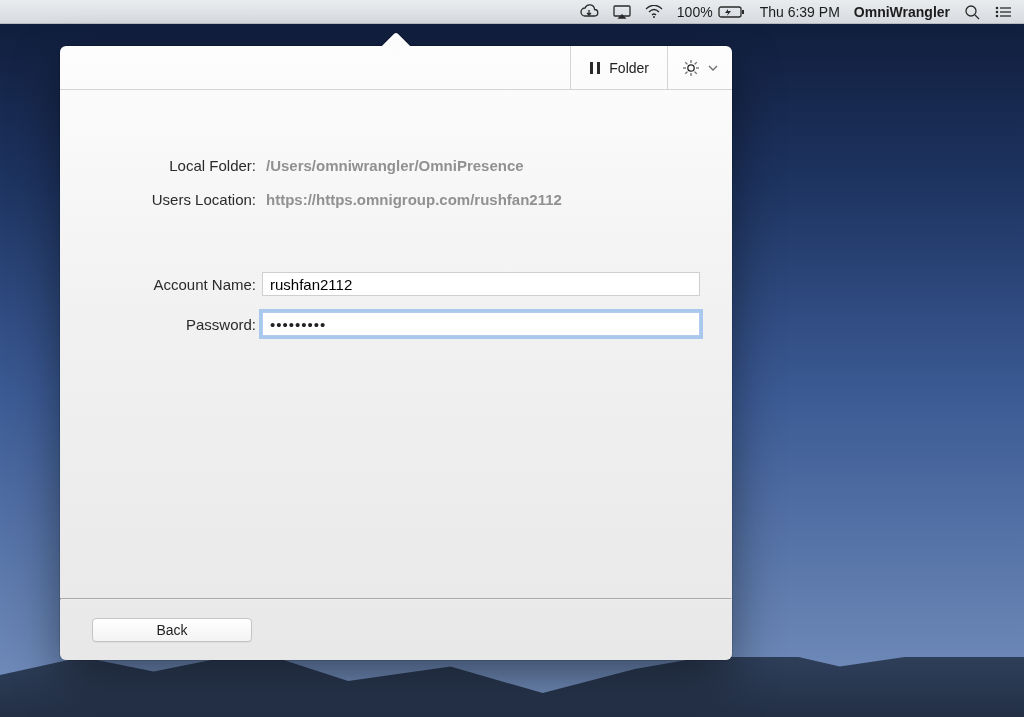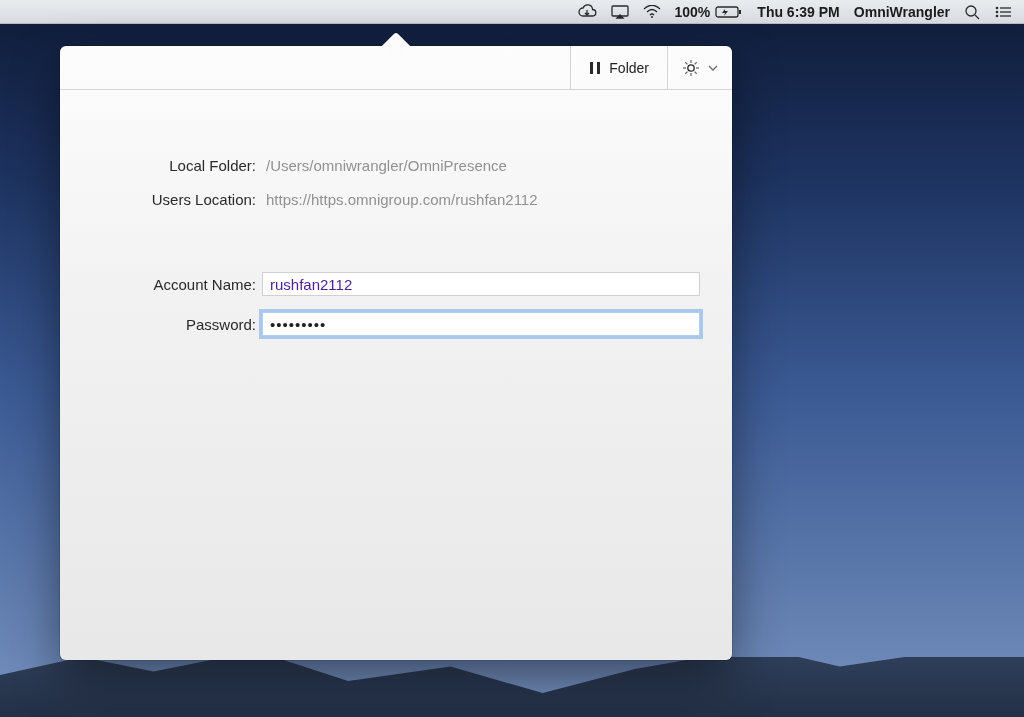--- a/index.html
+++ b/index.html
@@ -30,21 +30,21 @@
 
 
 .menubar {
   position: absolute; top:0; left:0; right:0; height:24px;
   background: linear-gradient(#e9ecef, #d7dbdf);
   display:flex; justify-content:flex-end; align-items:center;
   gap:14px; padding:0 12px;
   font-size:14px; color:#1c1c1c;
   border-bottom:1px solid #b6bbc0;
 }
-.menubar .mi { display:flex; align-items:center; gap:5px;font-weight:bold; }
+.menubar .mi { display:flex; align-items:center; gap:5px; }
 .menubar svg { display:block; }
 
 
 .popover {
   position:absolute; top:46px; left:60px;
   width:672px; height:614px;
   background: linear-gradient(#fdfdfd 0%, #f2f2f2 40%, #e8e8e8 100%);
   border-radius:6px;
   box-shadow: 0 18px 50px rgba(0,0,0,.45), 0 0 0 1px rgba(0,0,0,.12);
 }
@@ -65,27 +65,27 @@
   border-left:1px solid #d4d4d4;
   display:flex; align-items:center; justify-content:center;
   gap:8px; padding:0 18px;
   font-size:14px; color:#222;
 }
 
 
 .form { padding:58px 32px 0 32px; font-size:15px; color:#303030;margin-left:20px; }
 .row { display:flex; align-items:center; height:34px; }
 .row .label { width:150px; text-align:right; padding-right:6px; color:#2a2a2a; }
-.row .value { flex:1; color:#919191; padding-left:4px; }
+.row .value { flex:1; color:#919191; padding-left:4px;font-weight:bold; }
 
 .form .gap { height:48px; }
 
 .input {
   flex:1; height:24px; border:1px solid #cfcfcf; background:#fff;
-  padding:0 7px; font-size:15px; color:#4c1d95;
+  padding:0 7px; font-size:15px; color:#000000;
   display:flex; align-items:center;
 }
 .input.focused {
   border:1px solid #b0cdef;
   box-shadow: 0 0 0 3px #a8c8ed;
   color:#222;
 }
 
 
 .bottom-area { position:absolute; left:0; right:0; bottom:0; }
@@ -212,14 +212,20 @@
       </div>
       <div class="row" style="height:40px">
         <div class="label">Password:</div>
         <div class="input focused">
           <span style="letter-spacing:1px">•••••••••</span>
         </div>
       </div>
     </div>
 
 
+    <div class="bottom-area">
+      <hr class="divider">
+      <div class="btn btn-back">
+        <span>Back</span>
+      </div>
+    </div>
   </div>
 </div>
 
 </body></html>

